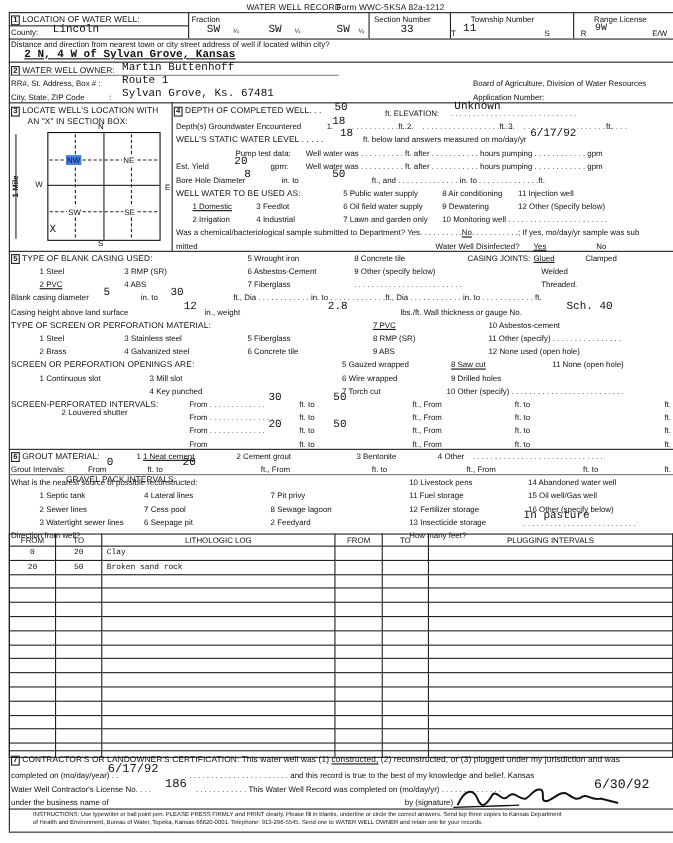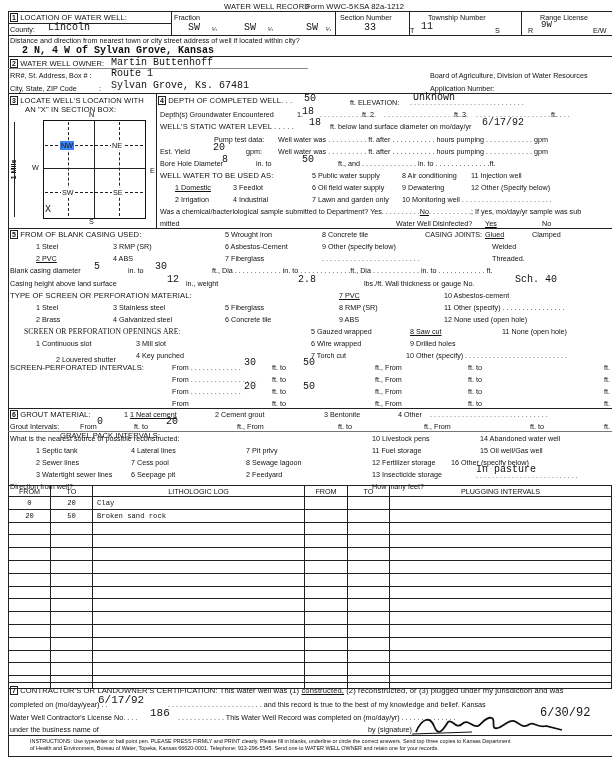--- a/index.html
+++ b/index.html
@@ -61,21 +61,21 @@
 <div class="abs tw" style="left:421px;top:21px;">11</div>
 <div class="abs" style="left:495px;top:26px;">S</div>
 
 <div class="abs" style="left:540px;top:13px;">Range License</div>
 <div class="abs" style="left:528px;top:26px;">R</div>
 <div class="abs tw" style="left:541px;top:20px;font-size:9px;">9W</div>
 <div class="abs" style="left:593px;top:26px;">E/W</div>
 
 <div class="hl" style="left:8px;top:35px;width:604px;"></div>
 <div class="abs" style="left:10px;top:36px;">Distance and direction from nearest town or city street address of well if located within city?</div>
-<div class="abs tw" style="left:22px;top:45px;font-weight:bold;">2 N, 4 W of Sylvan Grove, Kansas</div>
+<div class="abs tw" style="left:22px;top:45px;font-weight:bold;text-decoration:underline;">2 N, 4 W of Sylvan Grove, Kansas</div>
 <div class="hl" style="left:8px;top:56px;width:604px;"></div>
 
 <div class="abs cap" style="left:10px;top:59px;">
   <span class="num">2</span>
   <span>WATER WELL OWNER:</span>
 </div>
 <div class="abs tw" style="left:111px;top:57px;">Martin Buttenhoff</div>
 <div class="hl" style="left:8px;top:68px;width:300px;border-color:#888;"></div>
 <div class="abs" style="left:10px;top:71px;">RR#, St. Address, Box # :</div>
 <div class="abs tw" style="left:111px;top:68px;">Route 1</div>
@@ -127,21 +127,21 @@
 <div class="abs tw" style="left:302px;top:106px;">18</div>
 <div class="abs dots" style="left:320px;top:110px;">. . . . . . . . . . . . . .</div>
 <div class="abs" style="left:362px;top:110px;">ft. 2.</div>
 <div class="abs dots" style="left:384px;top:110px;">. . . . . . . . . . . . . . . . . . . . .</div>
 <div class="abs" style="left:454px;top:110px;">ft. 3.</div>
 <div class="abs dots" style="left:476px;top:110px;">. . . . . . . . . . . . . . . . . . . . . . . .</div>
 <div class="abs" style="left:551px;top:110px;">ft.</div>
 
 <div class="abs cap" style="left:160px;top:122px;">WELL'S STATIC WATER LEVEL . . . . .</div>
 <div class="abs tw" style="left:309px;top:117px;">18</div>
-<div class="abs" style="left:330px;top:122px;">ft. below land surface diameter on mo/day/yr</div>
+<div class="abs" style="left:330px;top:122px;">ft. below land answers measured on mo/day/yr</div>
 <div class="abs tw" style="left:482px;top:117px;">6/17/92</div>
 
 <div class="abs" style="left:214px;top:135px;">Pump test data:</div>
 <div class="abs" style="left:278px;top:135px;">Well water was . . . . . . . . . . ft. after . . . . . . . . . . . hours pumping . . . . . . . . . . . . gpm</div>
 <div class="abs" style="left:160px;top:147px;">Est. Yield</div>
 <div class="abs tw" style="left:213px;top:142px;">20</div>
 <div class="abs" style="left:246px;top:147px;">gpm:</div>
 <div class="abs" style="left:278px;top:147px;">Well water was . . . . . . . . . . ft. after . . . . . . . . . . . hours pumping . . . . . . . . . . . . gpm</div>
 
 <div class="abs" style="left:160px;top:159px;">Bore Hole Diameter</div>
@@ -169,21 +169,21 @@
   <span>Was a chemical/bacteriological sample submitted to Department? Yes. . . . . . . . . .</span><span class="ul">No</span><span>. . . . . . . . . . .; If yes, mo/day/yr sample was sub</span>
 </div>
 <div class="abs" style="left:160px;top:219px;">mitted</div>
 <div class="abs" style="left:396px;top:219px;">Water Well Disinfected?</div>
 <div class="abs ul" style="left:485px;top:219px;">Yes</div>
 <div class="abs" style="left:542px;top:219px;">No</div>
 <div class="hl" style="left:8px;top:228px;width:604px;"></div>
 
 <div class="abs cap" style="left:10px;top:230px;">
   <span class="num">5</span>
-  <span>FROM OF BLANK CASING USED:</span>
+  <span>TYPE OF BLANK CASING USED:</span>
 </div>
 <div class="abs" style="left:36px;top:242px;">1 Steel</div>
 <div class="abs" style="left:113px;top:242px;">3 RMP (SR)</div>
 <div class="abs" style="left:225px;top:230px;">5 Wrought iron</div>
 <div class="abs" style="left:322px;top:230px;">8 Concrete tile</div>
 <div class="abs ul" style="left:36px;top:254px;">2 PVC</div>
 <div class="abs" style="left:113px;top:254px;">4 ABS</div>
 <div class="abs" style="left:225px;top:242px;">6 Asbestos-Cement</div>
 <div class="abs" style="left:322px;top:242px;">9 Other (specify below)</div>
 <div class="abs" style="left:225px;top:254px;">7 Fiberglass</div>
@@ -215,27 +215,27 @@
 <div class="abs ul" style="left:339px;top:291px;">7 PVC</div>
 <div class="abs" style="left:444px;top:291px;">10 Asbestos-cement</div>
 <div class="abs" style="left:36px;top:315px;">2 Brass</div>
 <div class="abs" style="left:113px;top:315px;">4 Galvanized steel</div>
 <div class="abs" style="left:225px;top:315px;">6 Concrete tile</div>
 <div class="abs" style="left:339px;top:303px;">8 RMP (SR)</div>
 <div class="abs" style="left:444px;top:303px;">11 Other (specify) . . . . . . . . . . . . . . . .</div>
 <div class="abs" style="left:339px;top:315px;">9 ABS</div>
 <div class="abs" style="left:444px;top:315px;">12 None used (open hole)</div>
 
-<div class="abs cap" style="left:24px;top:327px;font-family:Liberation Serif, serif;">SCREEN OR PERFORATION OPENINGS ARE:</div>
+<div class="abs cap" style="left:10px;top:327px;">SCREEN OR PERFORATION OPENINGS ARE:</div>
 <div class="abs" style="left:36px;top:339px;">1 Continuous slot</div>
 <div class="abs" style="left:136px;top:339px;">3 Mill slot</div>
 <div class="abs" style="left:311px;top:327px;">5 Gauzed wrapped</div>
 <div class="abs ul" style="left:410px;top:327px;">8 Saw cut</div>
 <div class="abs" style="left:502px;top:327px;">11 None (open hole)</div>
-<div class="abs" style="left:36px;top:355px;padding-left:20px;">2 Louvered shutter</div>
+<div class="abs" style="left:36px;top:370px;padding-left:20px;">2 Louvered shutter</div>
 <div class="abs" style="left:136px;top:351px;">4 Key punched</div>
 <div class="abs" style="left:311px;top:339px;">6 Wire wrapped</div>
 <div class="abs" style="left:410px;top:339px;">9 Drilled holes</div>
 <div class="abs" style="left:311px;top:351px;">7 Torch cut</div>
 <div class="abs" style="left:406px;top:351px;">10 Other (specify) . . . . . . . . . . . . . . . . . . . . . . . . . .</div>
 
 <div class="abs cap" style="left:10px;top:363px;">SCREEN-PERFORATED INTERVALS:</div>
 <div class="abs" style="left:172px;top:363px;"><span>From</span><span class="dots"> . . . . . . . . . . . . .</span></div>
 <div class="abs tw" style="left:244px;top:357px;">30</div>
 <div class="abs" style="left:272px;top:363px;">ft. to</div>
@@ -296,21 +296,21 @@
 <div class="abs" style="left:480px;top:434px;">14 Abandoned water well</div>
 <div class="abs" style="left:36px;top:458px;">2 Sewer lines</div>
 <div class="abs" style="left:131px;top:458px;">7 Cess pool</div>
 <div class="abs" style="left:246px;top:458px;">8 Sewage lagoon</div>
 <div class="abs" style="left:372px;top:446px;">11 Fuel storage</div>
 <div class="abs" style="left:480px;top:446px;">15 Oil well/Gas well</div>
 <div class="abs" style="left:36px;top:470px;">3 Watertight sewer lines</div>
 <div class="abs" style="left:131px;top:470px;">6 Seepage pit</div>
 <div class="abs" style="left:246px;top:470px;">2 Feedyard</div>
 <div class="abs" style="left:372px;top:458px;">12 Fertilizer storage</div>
-<div class="abs" style="left:451px;top:458px;text-align:center;">16 Other (specify below)</div>
+<div class="abs" style="left:480px;top:458px;text-align:center;">16 Other (specify below)</div>
 <div class="abs" style="left:372px;top:470px;">13 Insecticide storage</div>
 <div class="abs tw" style="left:476px;top:464px;">In pasture</div>
 <div class="abs dots" style="left:476px;top:471px;">. . . . . . . . . . . . . . . . . . . . . . . . . .</div>
 <div class="abs" style="left:10px;top:482px;">Direction from well?</div>
 <div class="abs" style="left:372px;top:482px;">How many feet?</div>
 
 <table class="lith-table">
   <colgroup>
     <col style="width:42px">
       <col style="width:42px">

